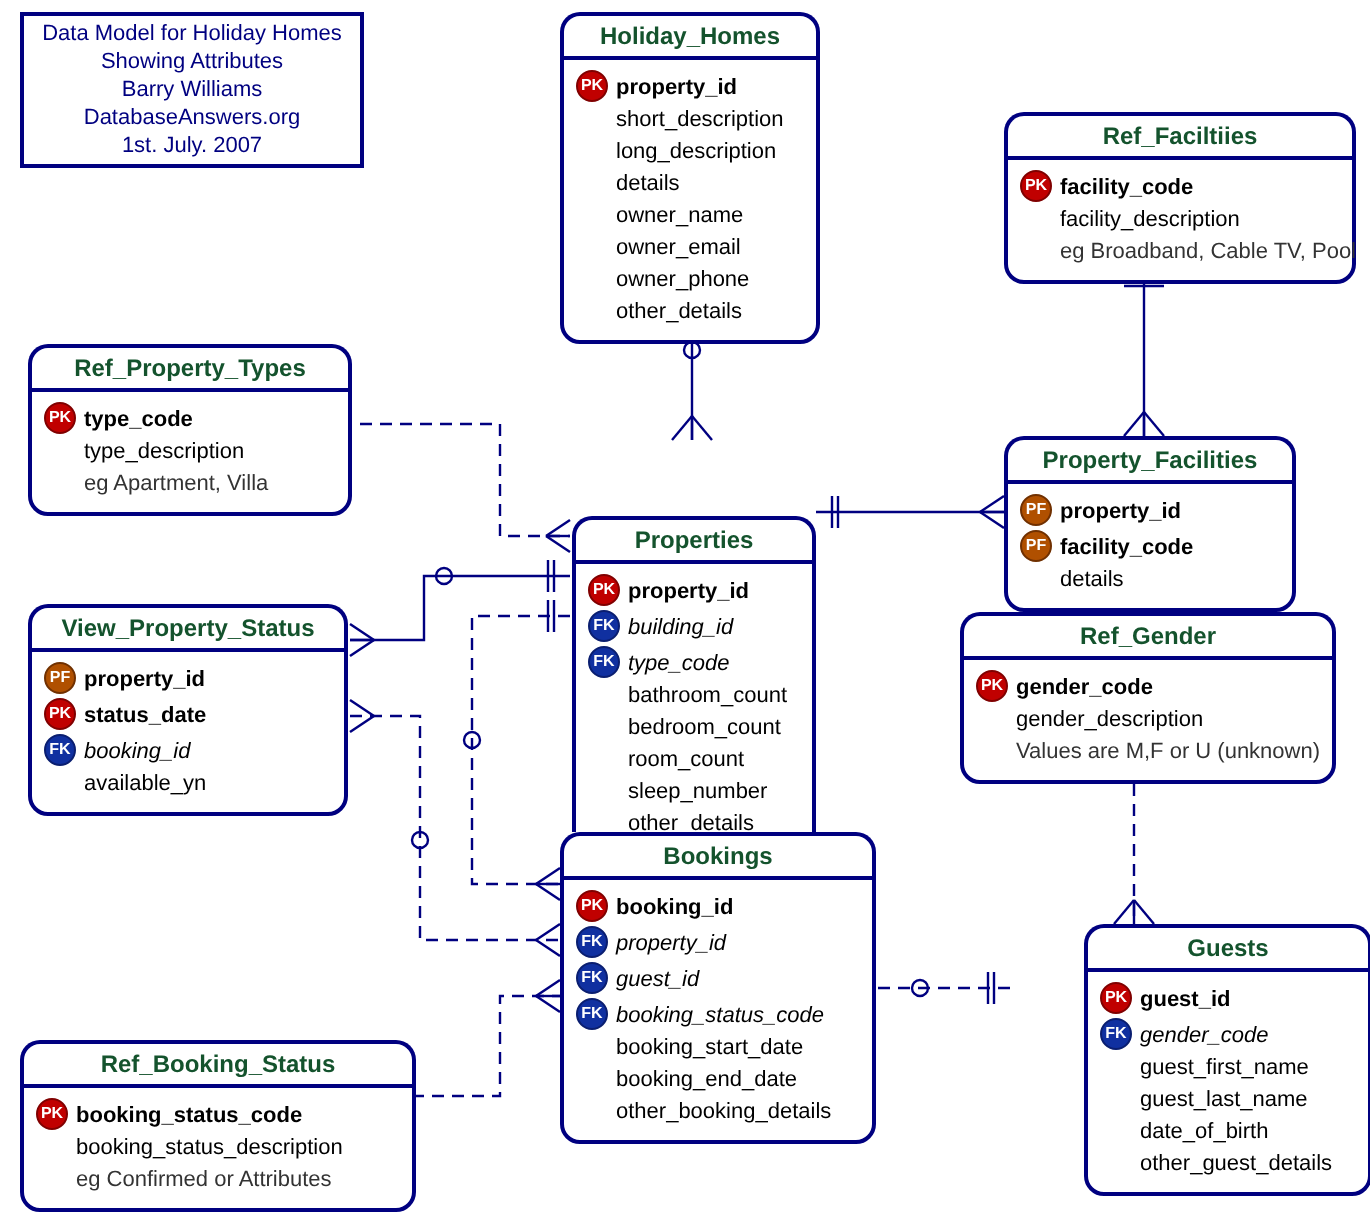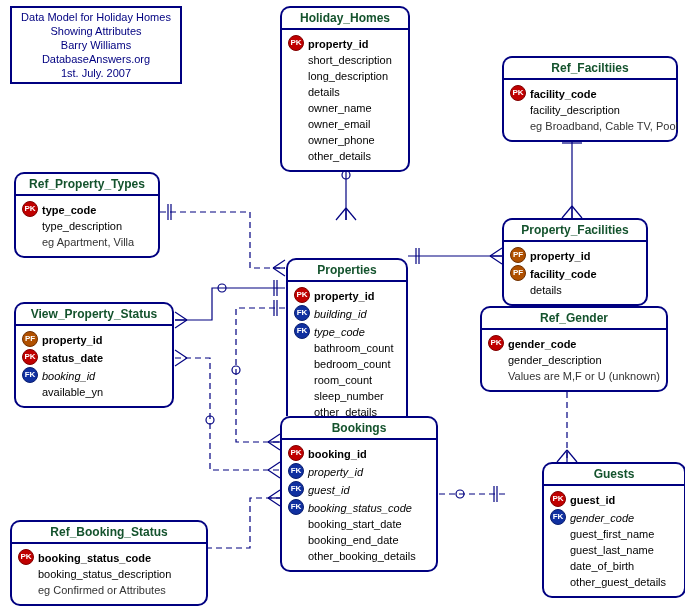--- a/index.html
+++ b/index.html
@@ -236,21 +236,21 @@
           <span class="key-spacer"></span>
           <span class="name">facility_description</span>
         </div>
         <div class="attr note">
           <span class="key-spacer"></span>
           <span class="name">eg Broadband, Cable TV, Pool</span>
         </div>
       </div>
   </div>
 
-  <div class="entity" style="left:14px; top:172px; width:146px;border-radius:14px;">
+  <div class="entity" style="left:14px; top:172px; width:162px;border-radius:14px;">
     <div class="title">Ref_Property_Types</div>
     <div class="body">
         <div class="attr pk">
           <span class="key pk">PK</span>
           <span class="name">type_code</span>
         </div>
         <div class="attr">
           <span class="key-spacer"></span>
           <span class="name">type_description</span>
         </div>

